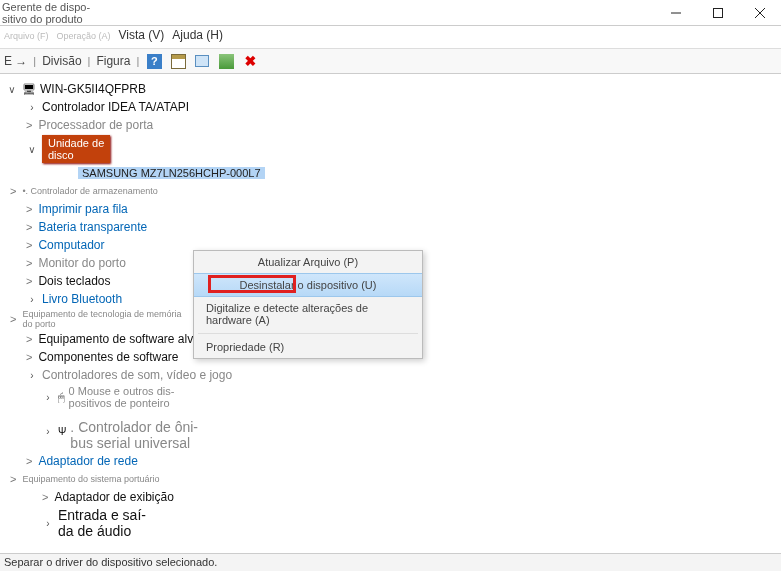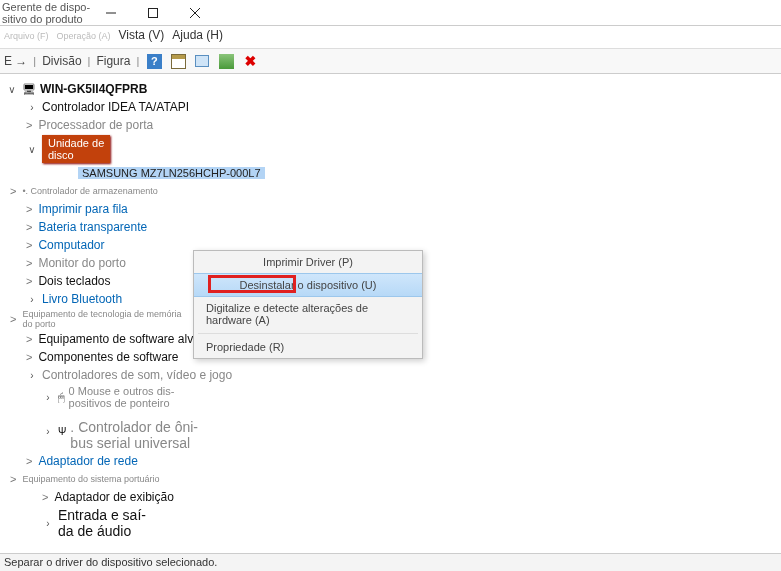--- a/index.html
+++ b/index.html
@@ -1,18 +1,18 @@
 <!DOCTYPE html>
 <html><head>
 <meta charset="utf-8">
 <style>
   * { box-sizing: border-box; font-family: "Segoe UI", Tahoma, sans-serif; }
   body { margin: 0; padding: 0; width: 781px; height: 571px; background: #fff; overflow: hidden; font-size: 11px; color: #000; position: relative; }
 
-  .titlebar { display: flex; align-items: flex-start; justify-content: flex-start; height: 26px; padding: 2px 0 0 2px; border-bottom: 1px solid #ccc; }
+  .titlebar { display: flex; align-items: flex-start; justify-content: space-between; height: 26px; padding: 2px 0 0 2px; border-bottom: 1px solid #ccc; }
   .titlebar .title { font-size: 11px; color: #555; line-height: 1.05; }
   .winbtns { display: flex; gap: 0; }
   .winbtn { width: 42px; height: 22px; display: flex; align-items: center; justify-content: center; cursor: default; }
   .winbtn svg { stroke: #222; stroke-width: 1; fill: none; }
 
   .menubar { display: flex; align-items: baseline; height: 22px; padding: 2px 4px 0 4px; gap: 8px; font-size: 10px; color: #aaa; }
   .menubar .menu { color: #333; font-size: 12px; }
   .menubar .faint { color: #bbb; font-size: 9px; }
 
   .toolbar { display: flex; align-items: center; height: 26px; padding: 0 4px; gap: 6px; border-top: 1px solid #ddd; border-bottom: 1px solid #ccc; background: #f8f8f8; }
@@ -106,21 +106,21 @@
       <span class="grn-icon"></span>
     </span>
   <span class="ico red-x">✖</span>
 </div>
 
 <div class="tree">
 
   <div class="row">
     <span class="exp">∨</span>
     <span class="pc-icon"></span>
-    <span class="node" style="font-weight:700;text-align:center;">WIN-GK5II4QFPRB</span>
+    <span class="node" style="font-weight:400;text-align:center;">WIN-GK5II4QFPRB</span>
   </div>
 
   <div class="row indent1">
     <span class="exp">›</span>
     <span class="node">Controlador IDEA TA/ATAPI</span>
   </div>
 
   <div class="row indent1">
     <span class="gt">&gt;</span>
     <span class="node grey">Processador de porta</span>
@@ -226,21 +226,21 @@
     <span class="node" style="white-space:pre-line;font-size:14px;">Entrada e saí-
 da de áudio</span>
   </div>
 
   <div class="row indent1">
     <span class="gt">&gt;</span>
     <span class="node" style="font-size:13px;">Câmera Q</span>
   </div>
 
   <div class="ctx-menu">
-    <div class="ctx-item">Imprimir Driver (P)</div>
+    <div class="ctx-item">Atualizar Arquivo (P)</div>
     <div class="ctx-item hover">
       <span>Desinstalar o dispositivo (U)</span>
       <div class="red-box"></div>
     </div>
     <div class="ctx-item left">Digitalize e detecte alterações de hardware (A)</div>
     <div class="ctx-divider"></div>
     <div class="ctx-item left">Propriedade (R)</div>
   </div>
 
 </div>

